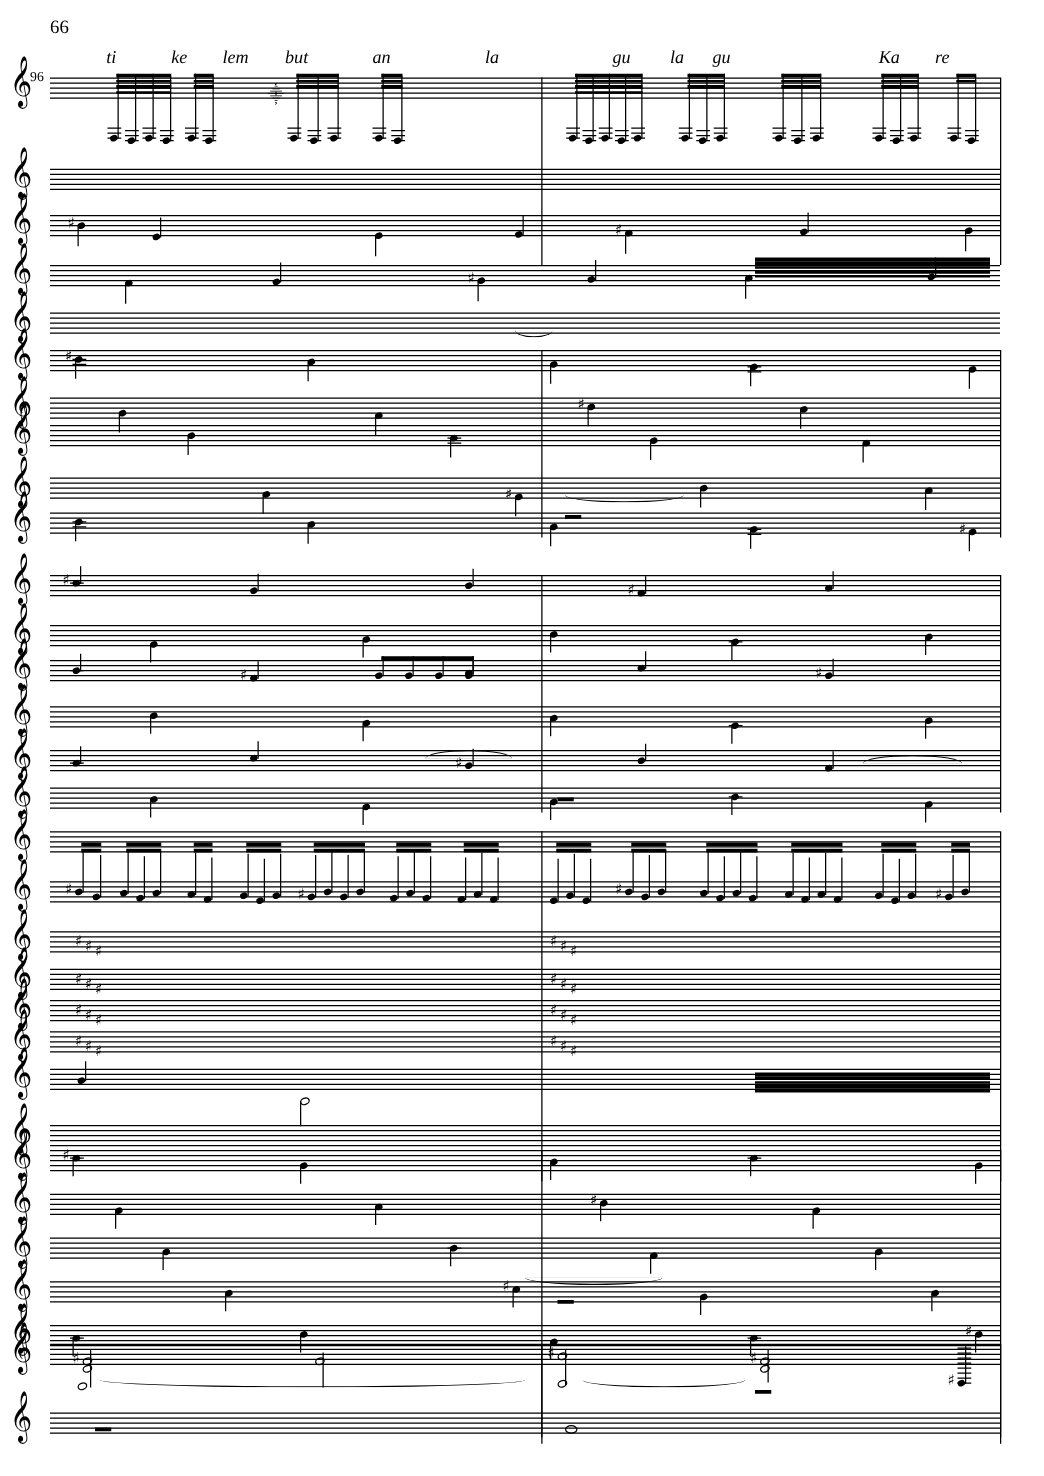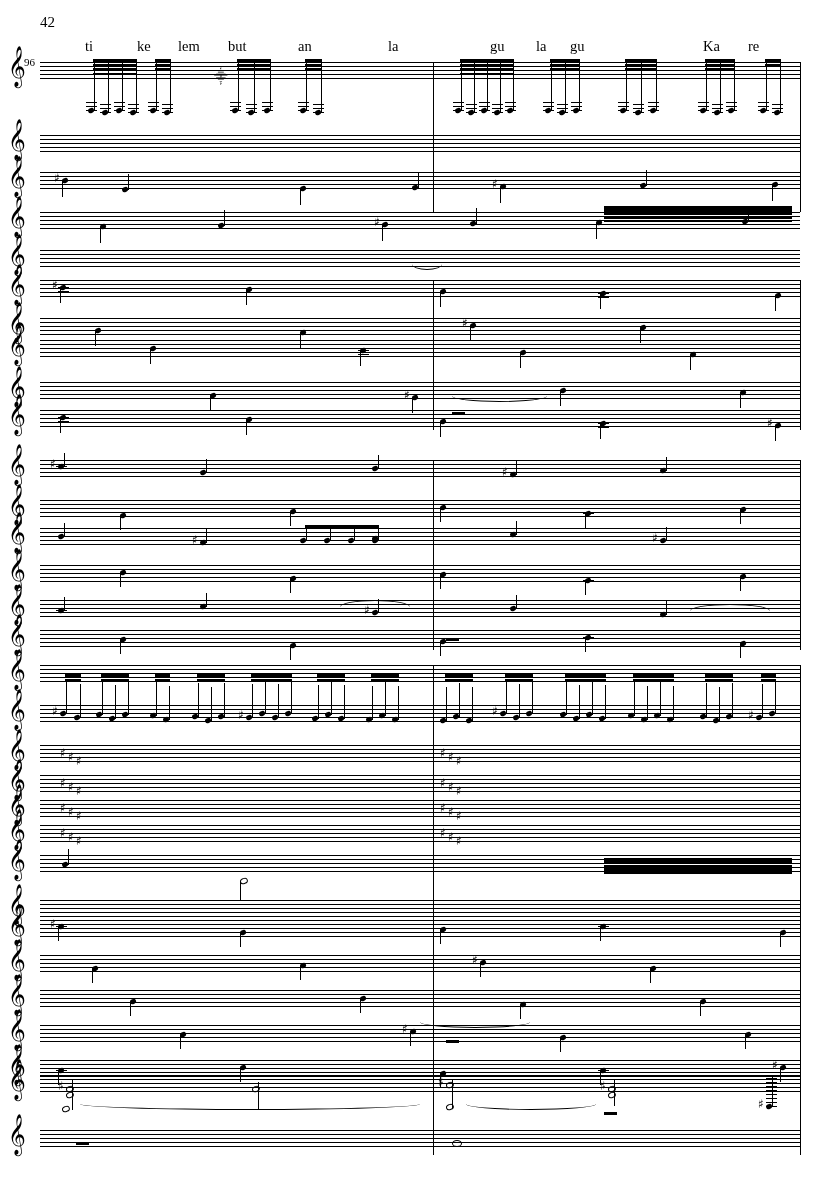--- a/index.html
+++ b/index.html
@@ -20,21 +20,21 @@
   }
   .measure-number{
     position:absolute;
     font-family:"Liberation Serif", serif;
     font-size:11px;
   }
 
   
   .lyrics{
     position:absolute;
-    left:0;top:38px;width:835px;height:16px;
+    left:0;top:38px;width:835px;height:16px;font-style:italic;
   }
   .lyric{
     position:absolute;
     font-family:"Liberation Serif", serif;
     font-size:14.5px;
     white-space:nowrap;
   }
   .staff{position:absolute;left:40px;width:760px;}
   .staff .line{
     position:absolute;left:0;width:100%;height:1px;
@@ -113,21 +113,21 @@
     border-top:1.1px solid #000;
     border-radius:50% 50% 0 0/100% 100% 0 0;
     height:6px;
   }
 </style>
 </head>
 <body>
 
 <div class="page">
 
-  <div class="page-number" style="left:40px;top:14px;">42</div>
+  <div class="page-number" style="left:40px;top:14px;">66</div>
   <div class="measure-number" style="left:24px;top:56px;">96</div>
 
   <div class="lyrics">
     <span class="lyric" style="left:85px;">ti</span>
     <span class="lyric" style="left:137px;">ke</span>
     <span class="lyric" style="left:178px;">lem</span>
     <span class="lyric" style="left:228px;">but</span>
     <span class="lyric" style="left:298px;">an</span>
     <span class="lyric" style="left:388px;">la</span>
     <span class="lyric" style="left:490px;">gu</span>

